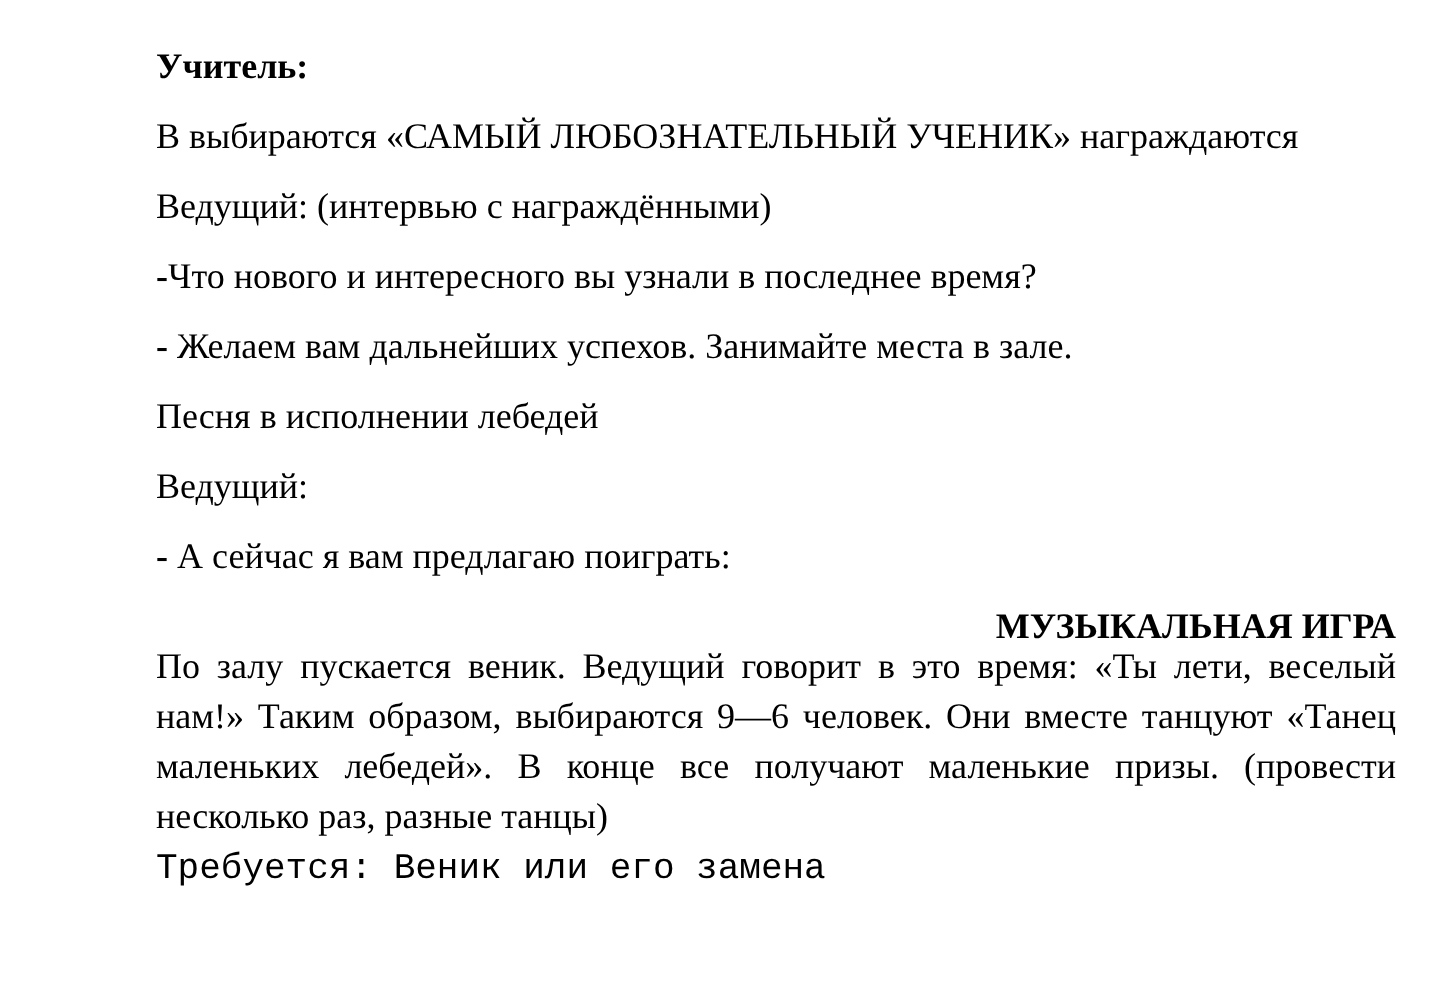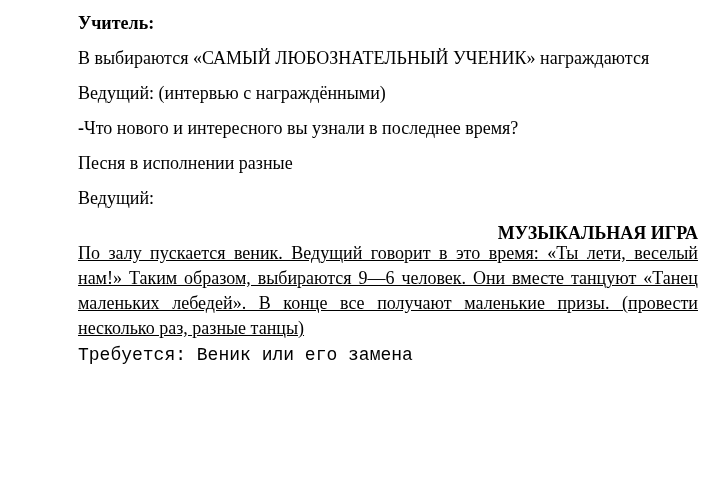--- a/index.html
+++ b/index.html
@@ -15,35 +15,34 @@
     font-family: "Liberation Serif", "DejaVu Serif", serif;
     font-size: 18px;
     color: #000000;
     -webkit-font-smoothing: antialiased;
   }
   .doc {
     position: absolute;
     left: 78px;
     top: 0;
     width: 620px;
-    padding-top: 10px;
+    padding-top: 20px;
   }
   p.line {
     margin: 0 0 9px 0;
     line-height: 26px;
     white-space: nowrap;
   }
   .bold { font-weight: bold; }
   .lead { font-weight: bold; }
   p.heading-tight { margin-bottom: -5px; text-align: right; }
   .gpara { margin: 0; }
   .gline {
     line-height: 25px;
     white-space: nowrap;
-    text-decoration: underline;
   }
   .gline.just {
     text-align: justify;
     text-align-last: justify;
   }
   p.req {
     margin: 1px 0 0 0;
     line-height: 26px;
     white-space: nowrap;
     font-family: Liberation Mono, monospace;
@@ -55,26 +54,28 @@
 <div class="doc">
 
   <p class="line bold">Учитель:</p>
 
   <p class="line">В выбираются «САМЫЙ ЛЮБОЗНАТЕЛЬНЫЙ УЧЕНИК» награждаются</p>
 
   <p class="line">Ведущий: (интервью с награждёнными)</p>
 
   <p class="line"><span class="lead">-</span><span>Что нового и интересного вы узнали в последнее время?</span></p>
 
+  <p class="line"><span class="lead">- </span><span>Желаем вам дальнейших успехов. Занимайте места в зале.</span></p>
 
 
-  <p class="line">Песня в исполнении разные</p>
+  <p class="line">Песня в исполнении лебедей</p>
 
   <p class="line">Ведущий:</p>
 
+  <p class="line"><span class="lead">- </span><span>А сейчас я вам предлагаю поиграть:</span></p>
 
   <p class="line bold heading-tight">МУЗЫКАЛЬНАЯ ИГРА</p>
 
   <div class="gpara">
     <div class="gline just">По залу пускается веник. Ведущий говорит в это время: «Ты лети, веселый</div>
     <div class="gline just">нам!» Таким образом, выбираются 9—6 человек. Они вместе танцуют «Танец</div>
     <div class="gline just">маленьких лебедей». В конце все получают маленькие призы. (провести</div>
     <div class="gline">несколько раз, разные танцы)</div>
   </div>
 

